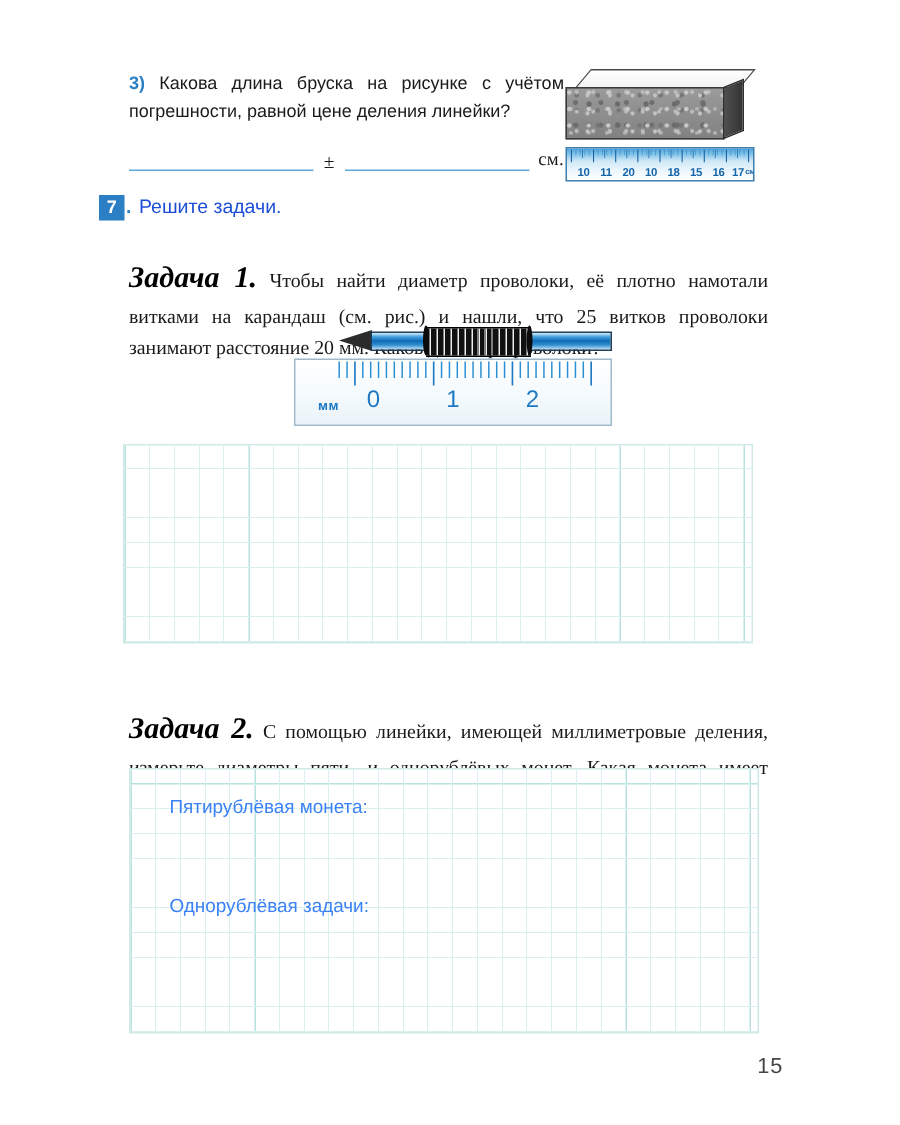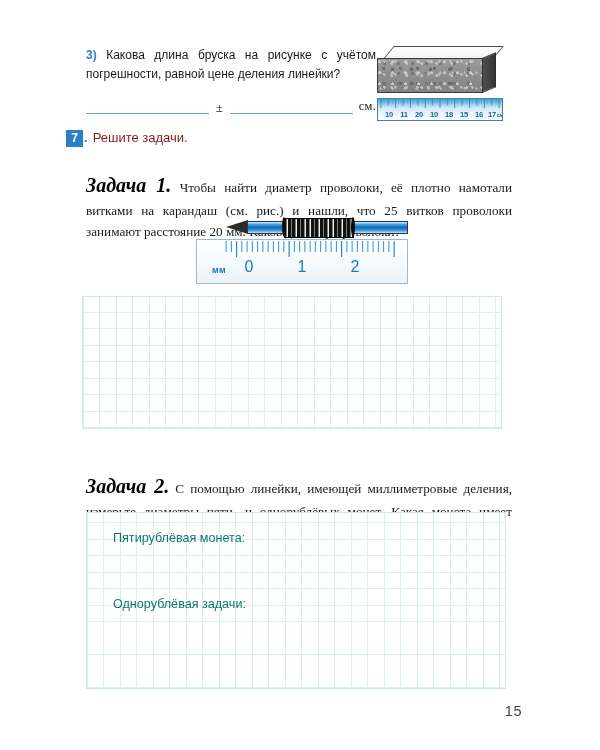--- a/index.html
+++ b/index.html
@@ -153,21 +153,21 @@
   #ex7-dot {
     color: #2b7fc4;
     font-family: "Liberation Sans", "DejaVu Sans", sans-serif;
     font-size: 13px;
     font-weight: 700;
     padding: 0 5px 0 1px;
   }
   #ex7-label {
     font-family: "Liberation Sans", "DejaVu Sans", sans-serif;
     font-size: 13px;
-    color: #7f1d1d;
+    color: #1d4ed8;
   }
 
   
   .task {
     position: absolute;
     font-size: 13.2px;
     line-height: 1.55;
     text-align: justify;
     font-family: "Liberation Serif", "DejaVu Serif", serif;
     text-indent: 0;
@@ -259,21 +259,21 @@
       repeating-linear-gradient(0deg,  #b9e2de 0 0.9px, transparent 0.9px 82.5px);
     border: 1px solid #cfe9e6;
   }
   #grid-top    { left: 82px;  top: 296px; width: 420px; height: 133px; }
   #grid-bottom { left: 86px;  top: 512px; width: 420px; height: 177px; }
 
   .coin-label {
     position: absolute;
     font-family: "Liberation Sans", "DejaVu Sans", sans-serif;
     font-size: 12.6px;
-    color: #0f766e;
+    color: #3b82f6;
     white-space: nowrap;
   }
   #coin1 { left: 113px; top: 531px; }
   #coin2 { left: 113px; top: 597px; }
 
   
   #page-num {
     position: absolute;
     right: 78px;
     top: 703px;

